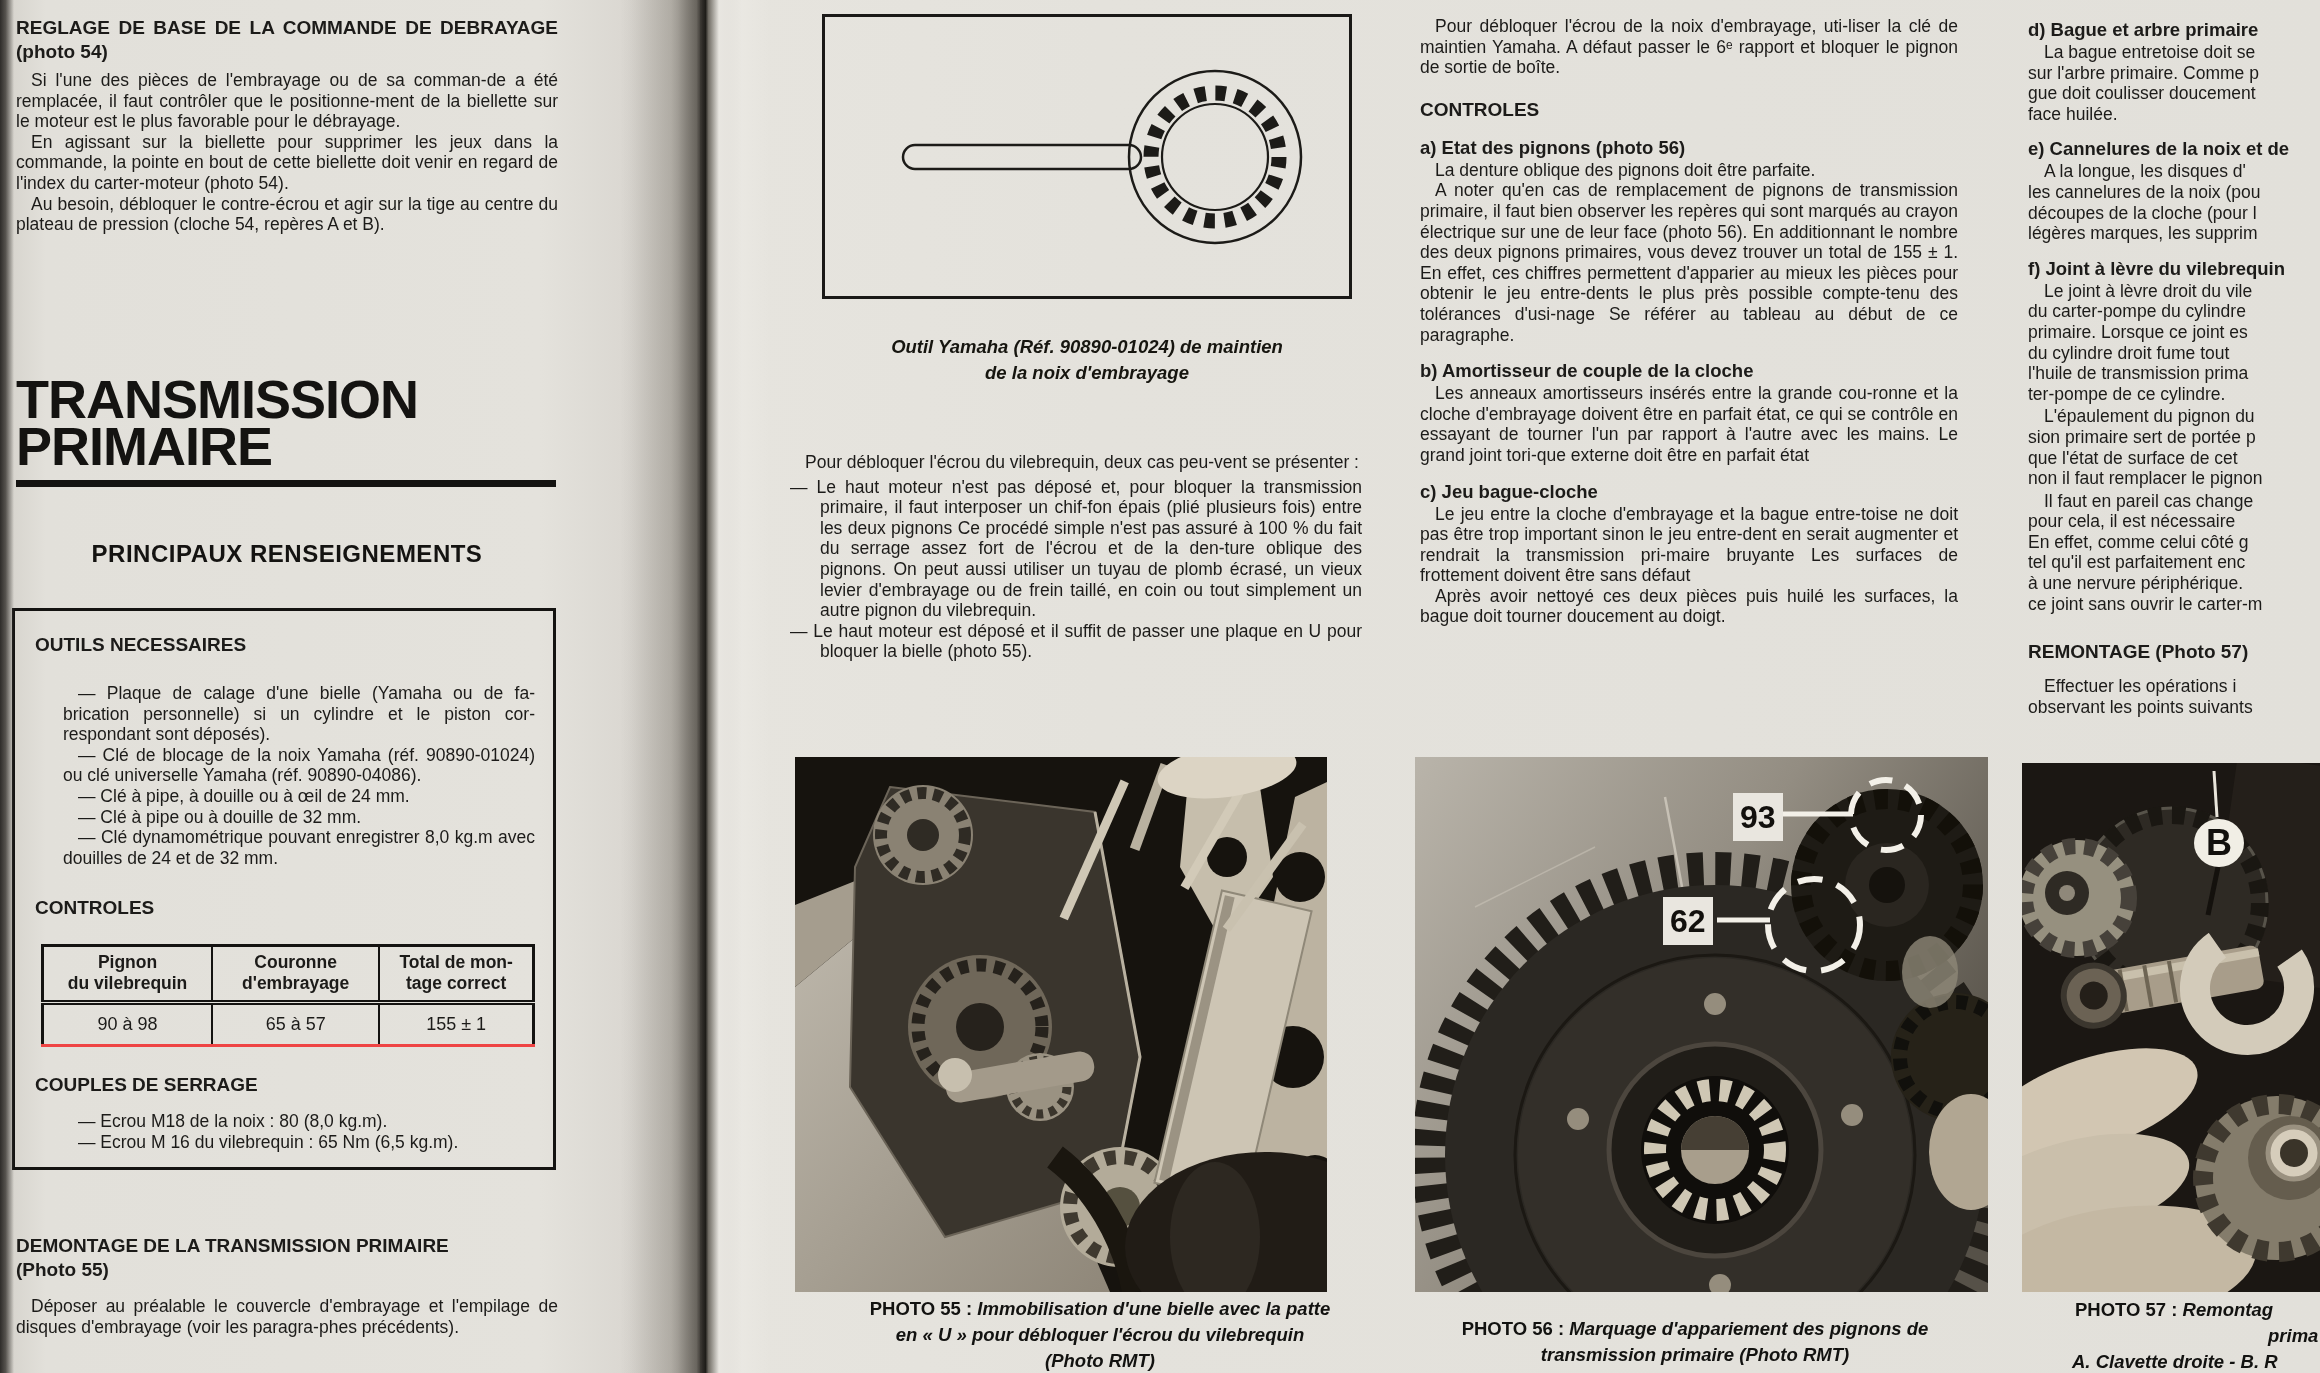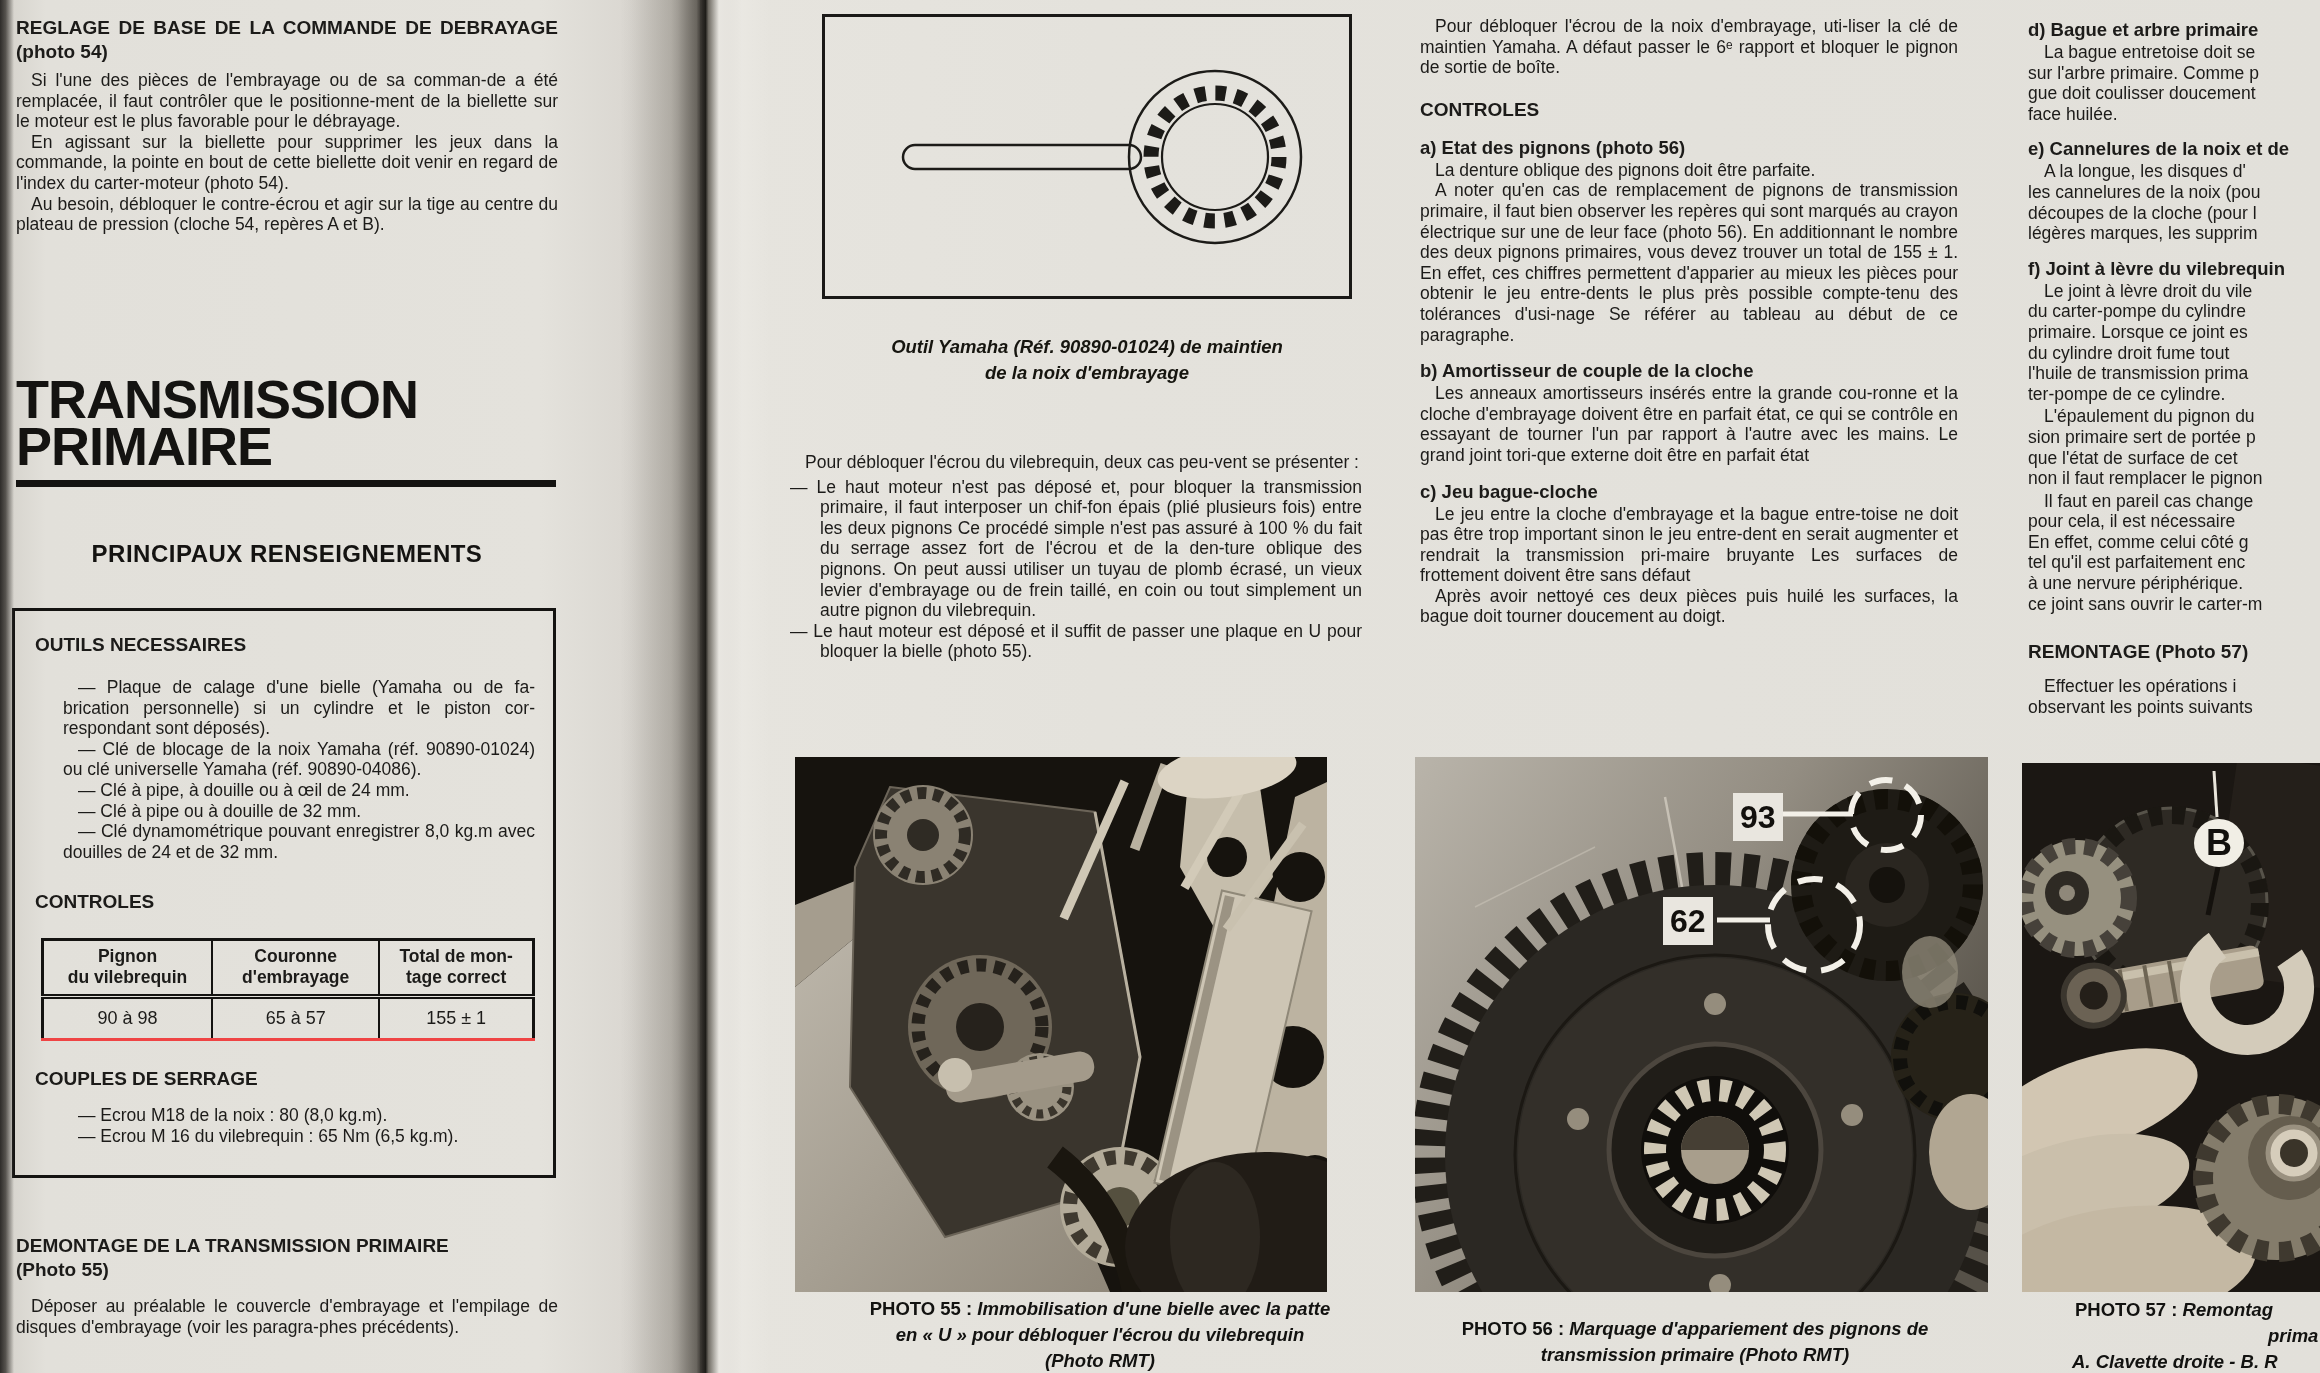--- a/index.html
+++ b/index.html
@@ -26,22 +26,22 @@
   .stretch{text-align:justify;text-align-last:justify;}
 
   .col1{position:absolute;left:16px;top:16px;width:542px;}
   .col1-paras{position:absolute;left:16px;top:70px;width:542px;}
   .big-title{position:absolute;left:16px;top:376px;width:542px;
     font-size:54px;line-height:47px;font-weight:bold;letter-spacing:-1px;color:#141311;}
   .title-rule{position:absolute;left:16px;top:480px;width:540px;height:7px;background:#141311;}
   .sub-hd{position:absolute;left:16px;top:540px;width:542px;text-align:center;
     font-weight:bold;font-size:24px;letter-spacing:.5px;color:#141311;}
   .info-box{position:absolute;left:12px;top:608px;width:500px;height:526px;
-    border:3px solid #141311;padding:22px 18px 16px 20px;}
-  .tools{margin-top:20px;}
+    border:3px solid #141311;padding:22px 18px 8px 20px;}
+  .tools{margin-top:26px;}
   .tools .hang{margin:0;}
   .tbl{border-collapse:collapse;margin:24px 0 0 6px;}
   .tbl td{border:2px solid #141311;text-align:center;font-size:17.5px;}
   .tbl .hrow td{font-weight:bold;padding:5px 3px 6px;line-height:21px;border-bottom:5px double #141311;border-top:3px solid #141311;}
   .tbl .vrow td{padding:9px 3px;font-size:18px;}
   .tbl td:first-child{border-left:3px solid #141311;}
   .tbl td:last-child{border-right:3px solid #141311;}
   .tbl .vrow td{border-bottom:3px solid #ef4444;}
   .torques{margin-top:14px;}
   .demontage-hd{position:absolute;left:16px;top:1234px;width:542px;}

